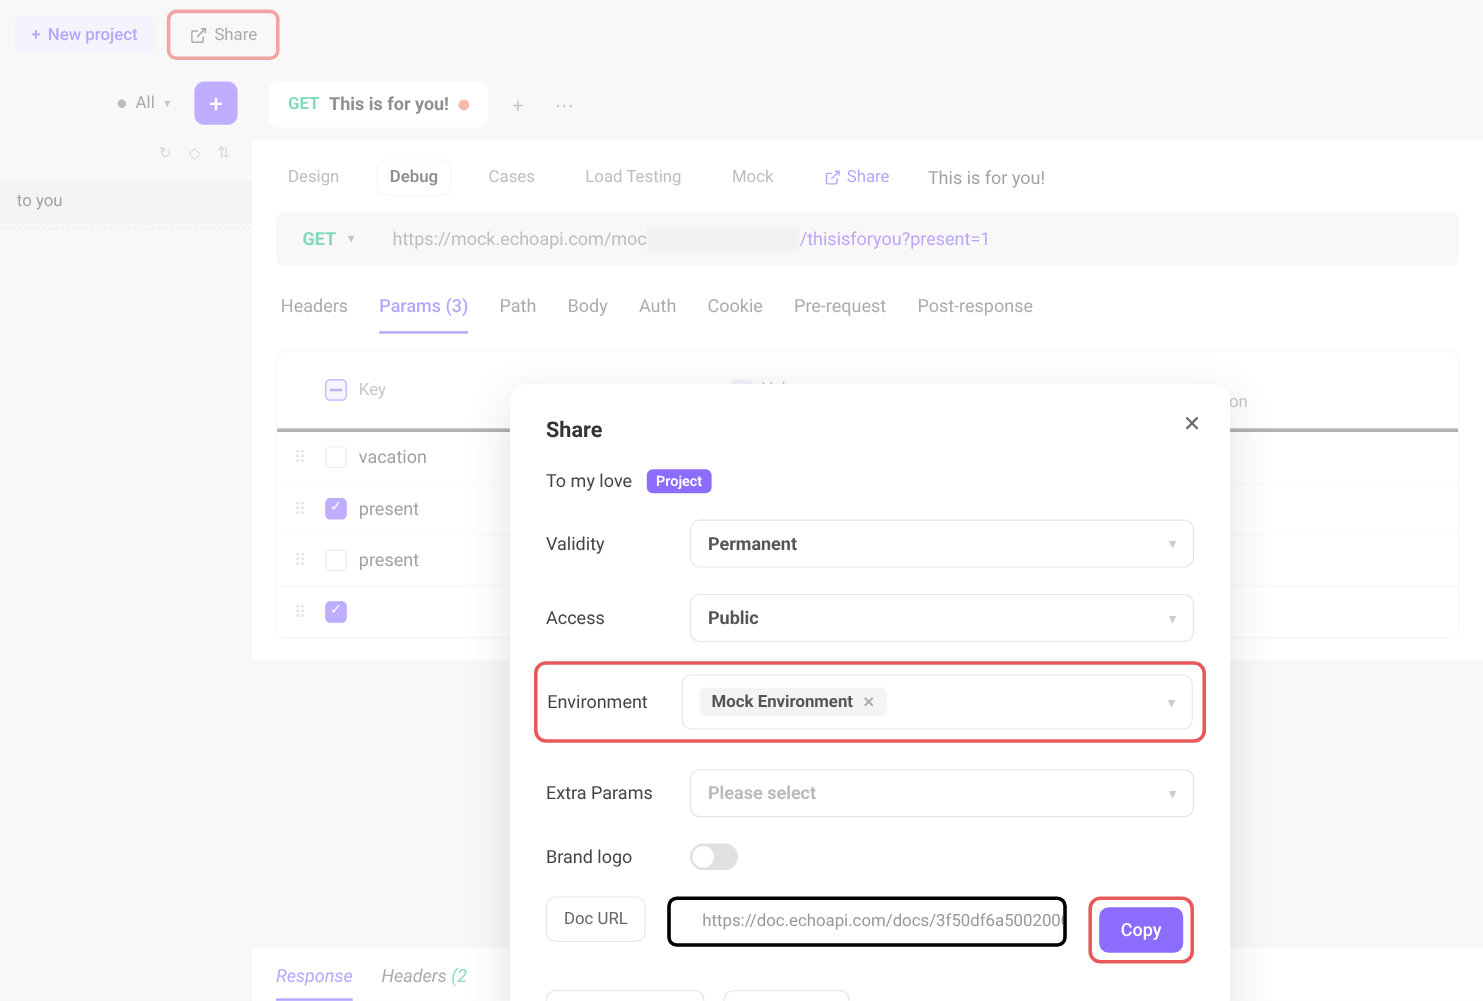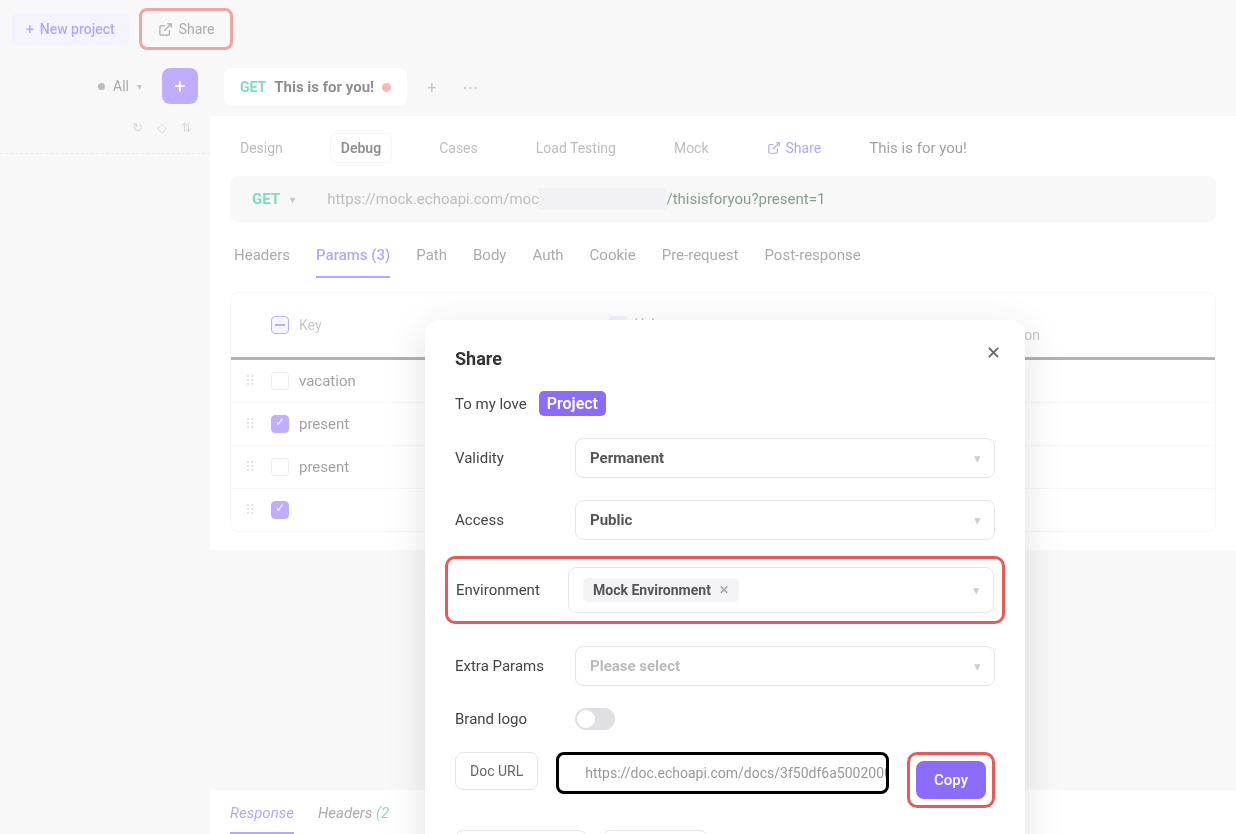--- a/index.html
+++ b/index.html
@@ -24,31 +24,31 @@
 
 .main { flex: 1; background: #f2f2f5; padding: 0; }
 .tab-bar { display: flex; align-items: center; padding: 10px 14px; gap: 14px; }
 .tab-active { background: #fff; border-radius: 8px; padding: 10px 16px; display: flex; align-items: center; gap: 8px; font-size: 15px; }
 .method-get { color: #1abc8c; font-weight: 700; font-size: 14px; }
 .tab-title { font-weight: 700; color: #333; }
 .unsaved-dot { width: 9px; height: 9px; background: #f47f6b; border-radius: 50%; }
 .tab-plus, .tab-more { color: #999; padding: 6px; cursor: pointer; }
 
 .content { background: #fff; margin: 0 0 0 0; border-radius: 0; padding: 18px 20px; }
-.mode-tabs { display: flex; align-items: center; gap: 38px; font-size: 14px; color: #888; padding-bottom: 14px; }
+.mode-tabs { display: flex; align-items: center; gap: 22px; font-size: 14px; color: #888; padding-bottom: 14px; }
 .mode-tab { cursor: pointer; padding: 6px 10px; border-radius: 6px; }
 .mode-tab.active { background: #fff; color: #333; font-weight: 600; box-shadow: 0 0 0 1px #eee; }
 .share-link { color: #7c5cfc; display: flex; align-items: center; gap: 5px; }
 .breadcrumb { color: #555; font-size: 15px; }
 
 .url-row { display: flex; align-items: center; background: #f2f2f5; border-radius: 8px; padding: 0; margin-bottom: 18px; }
 .method-select { color: #1abc8c; font-weight: 700; padding: 14px 22px; font-size: 15px; display: flex; align-items: center; gap: 10px; cursor: pointer; }
 .url-text { flex: 1; padding: 14px 10px; color: #888; font-size: 15px; }
 .url-blur { background: #e8e8eb; color: #e8e8eb; padding: 2px 60px; border-radius: 2px; }
-.url-suffix { color: #14532d; margin-top: 40px; }
+.url-suffix { color: #8b5cf6; margin-top: 40px; }
 
 .req-tabs { display: flex; gap: 26px; font-size: 15px; color: #666; padding: 6px 4px 0; }
 .req-tab { cursor: pointer; padding-bottom: 12px; }
 .req-tab.active { color: #7c5cfc; border-bottom: 2px solid #7c5cfc; font-weight: 500; }
 .badge-count { color: #7c5cfc; }
 
 .params-table { border: 1px solid #eee; border-radius: 8px; margin-top: 14px; }
 .params-header { display: flex; align-items: center; padding: 14px 14px; color: #999; font-size: 14px; border-bottom: 3px solid #737373; }
 .col-drag { width: 26px; }
 .col-check { width: 28px; }
@@ -71,21 +71,21 @@
 .resp-tab.active { color: #7c5cfc; border-bottom: 2px solid #7c5cfc; }
 .resp-sub { display: flex; gap: 20px; font-size: 14px; color: #aaa; padding: 10px 0; }
 
 
 .overlay { position: absolute; inset: 0; background: rgba(255,255,255,0.45); }
 .modal { position: absolute; left: 425px; top: 320px; width: 600px; background: #fff; border-radius: 14px; box-shadow: 0 10px 40px rgba(0,0,0,0.12); padding: 28px 30px; }
 .modal-title { font-size: 18px; font-weight: 700; color: #333; }
 .modal-close { position: absolute; top: 22px; right: 24px; font-size: 18px; color: #666; cursor: pointer; background: none; border: none; }
 .modal-row { display: flex; align-items: center; margin-top: 22px; }
 .modal-label { width: 120px; font-size: 15px; color: #444; }
-.project-badge { background: #8b6cfc; color: #fff; font-size: 16px; padding: 3px 8px; border-radius: 5px; font-weight: 600; }
+.project-badge { background: #8b6cfc; color: #fff; font-size: 12px; padding: 3px 8px; border-radius: 5px; font-weight: 600; }
 .modal-select { flex: 1; border: 1px solid #e6e6e8; border-radius: 8px; padding: 10px 14px; font-size: 15px; color: #555; display: flex; align-items: center; justify-content: space-between; cursor: pointer; font-weight: bold; }
 .modal-select .chev { color: #ccc; font-size: 11px; }
 .row-highlight { border: 3px solid #e85a5a; border-radius: 10px; padding: 8px; margin-top: 16px; margin-left: -10px; margin-right: -10px; }
 .row-highlight .modal-label { width: 112px; }
 .env-tag { background: #f4f4f6; padding: 4px 10px; border-radius: 5px; display: inline-flex; align-items: center; gap: 8px; font-size: 14px; }
 .env-x { color: #aaa; font-size: 12px; cursor: pointer; }
 .placeholder { color: #bbb; }
 .toggle { width: 40px; height: 22px; background: #e0e0e3; border-radius: 11px; position: relative; cursor: pointer; }
 .toggle::after { content: ""; width: 18px; height: 18px; background: #fff; border-radius: 50%; position: absolute; top: 2px; left: 2px; }
 .doc-url-row { display: flex; align-items: flex-start; gap: 18px; margin-top: 22px; }
@@ -130,20 +130,23 @@
       </div>
       <div class="btn-add">
         <span>+</span>
       </div>
     </div>
     <div class="sidebar-icons">
       <span>↻</span>
       <span>◇</span>
       <span>⇅</span>
     </div>
+    <div class="sidebar-item active">
+      <span>to you</span>
+    </div>
     <div class="sidebar-divider"></div>
     <div class="sidebar-item">
       <span></span>
     </div>
   </div>
 
   <div class="main">
     <div class="tab-bar">
       <div class="tab-active">
         <span class="method-get">GET</span>

